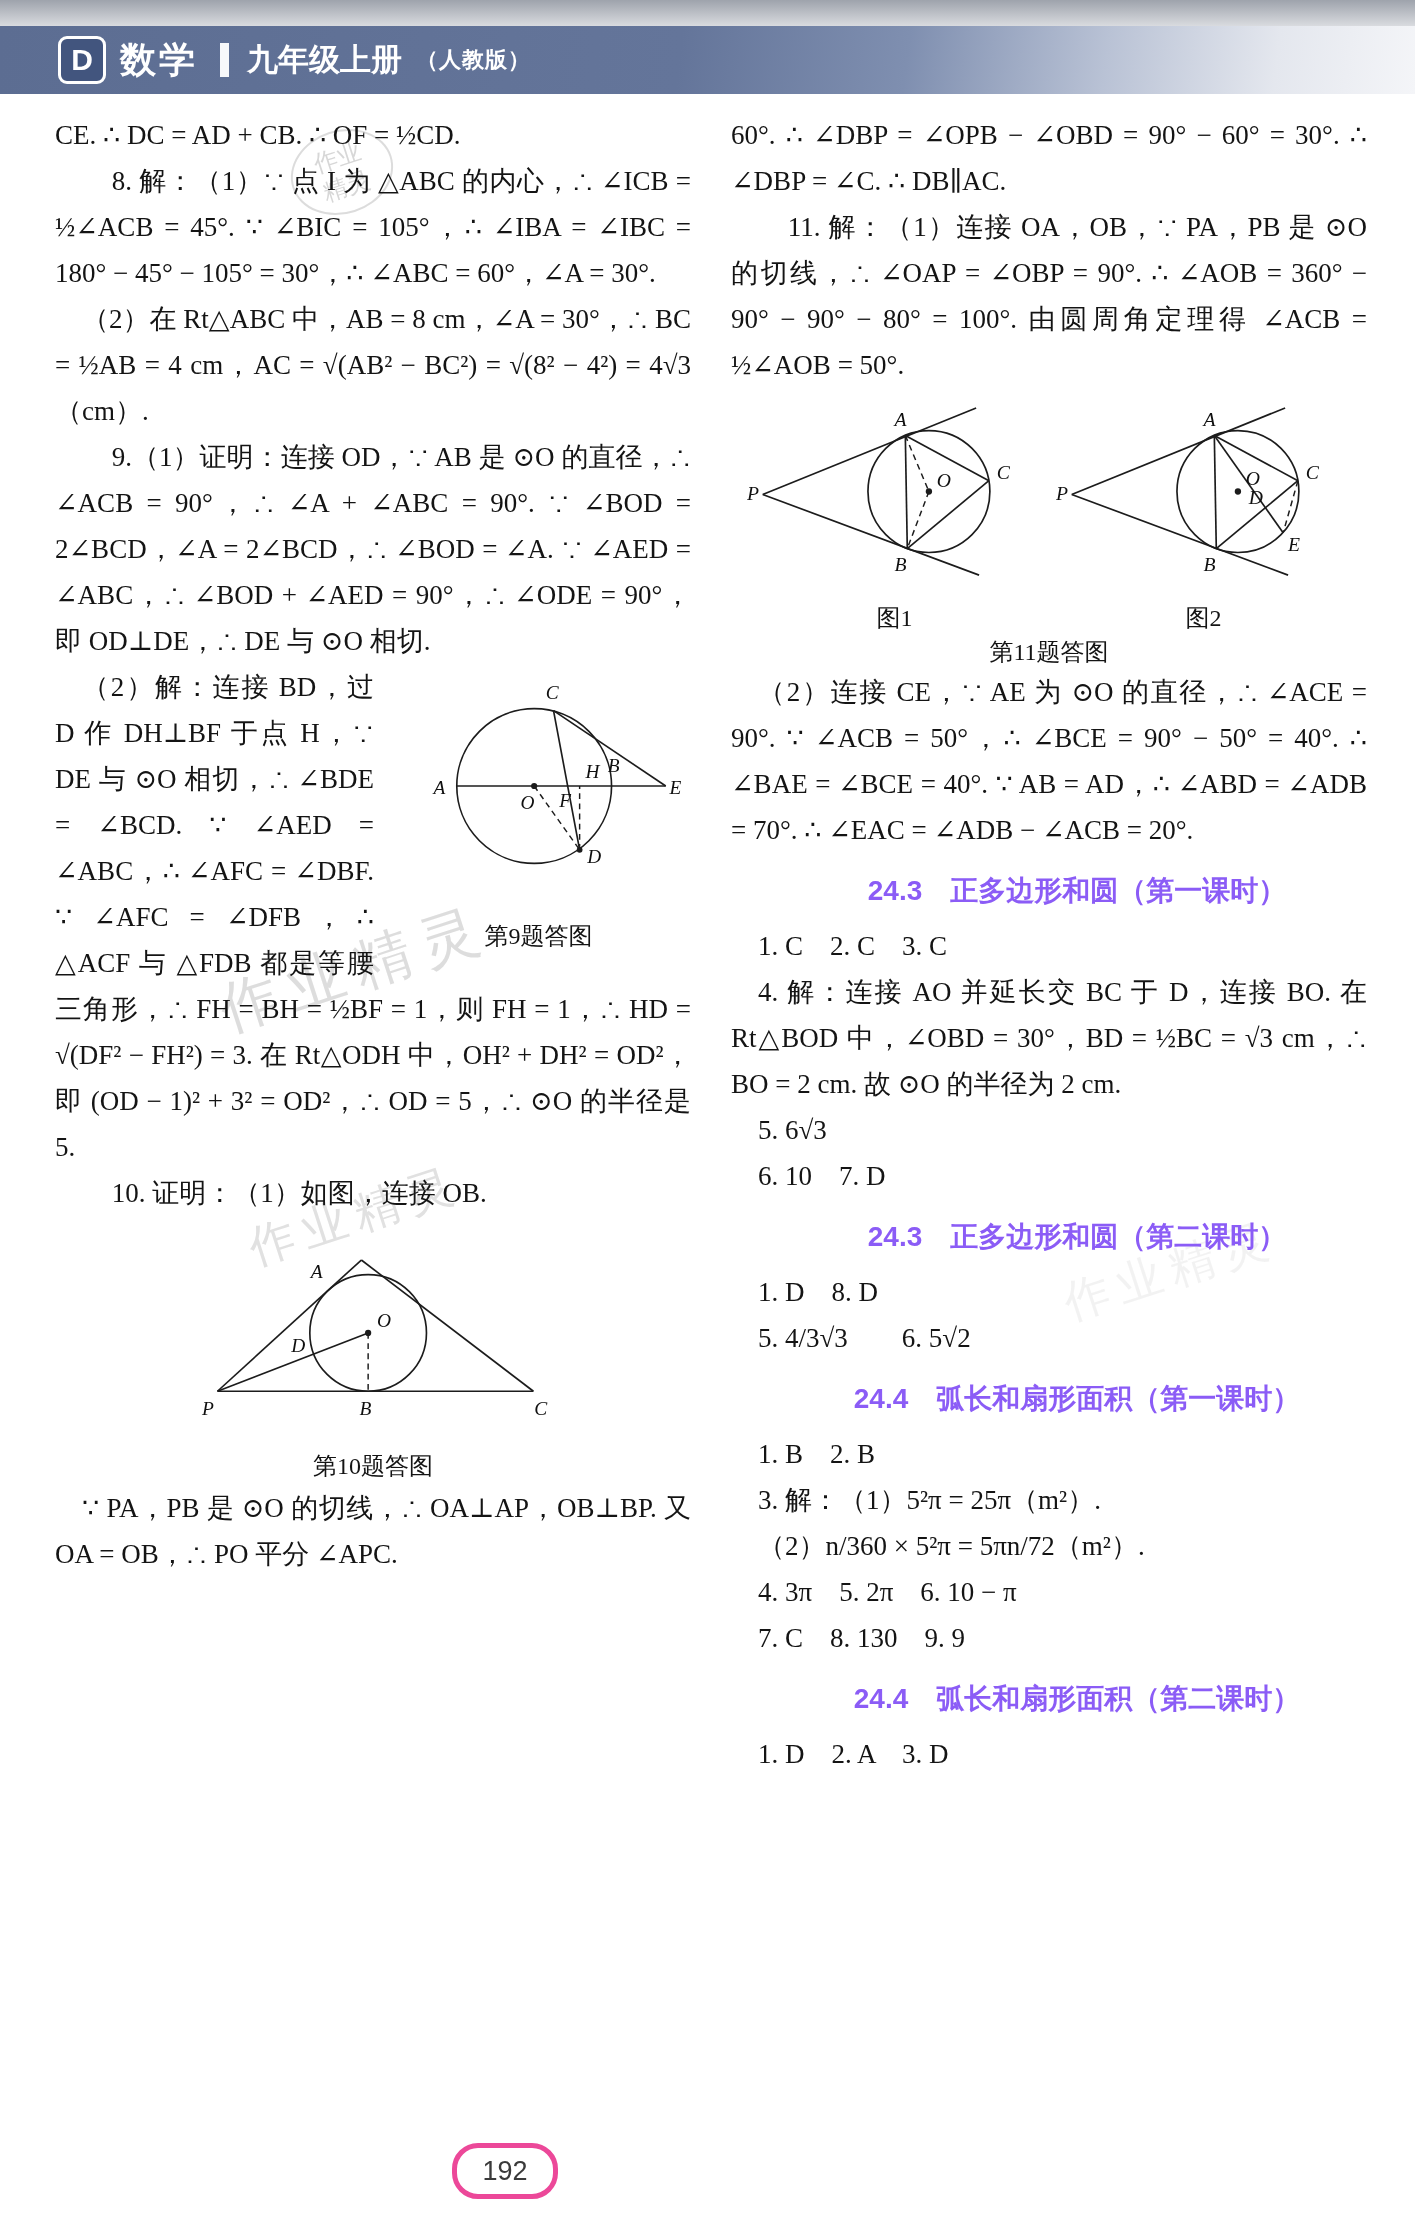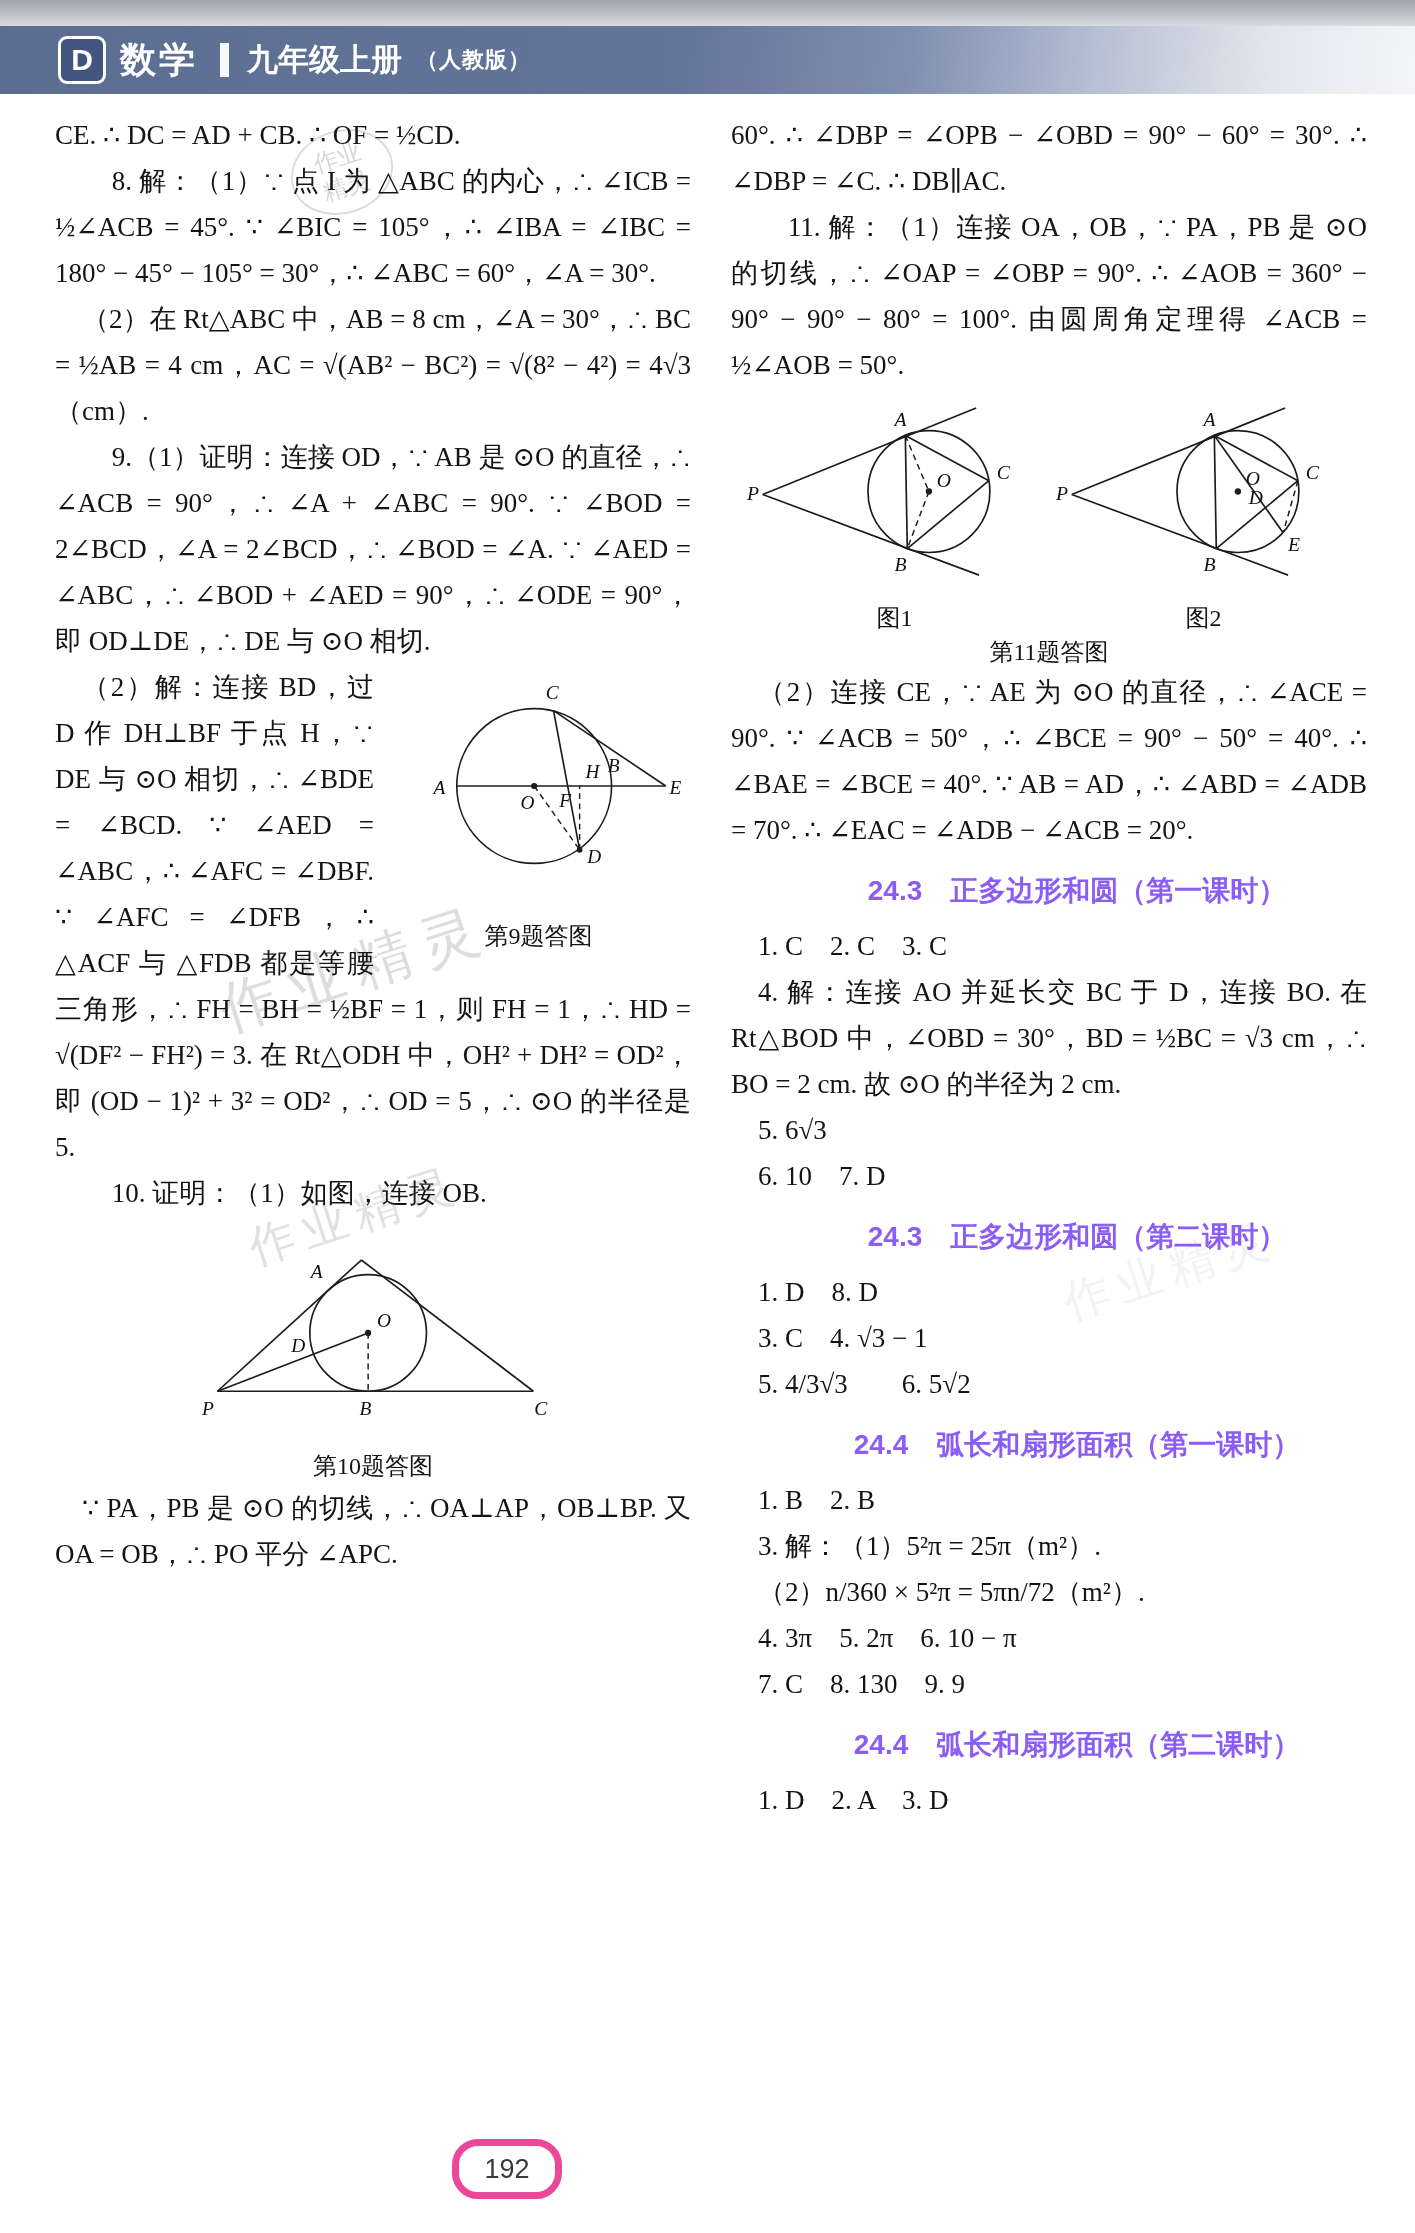--- a/index.html
+++ b/index.html
@@ -47,21 +47,21 @@
     font-size:28px; line-height:40px; margin:18px 0 12px; text-indent:2em; text-align:center; }
   
   .wm { position:absolute; color:#bdbdbd; transform:rotate(-18deg); pointer-events:none;
     font-family:"Liberation Sans",sans-serif; }
   .wm-big { font-size:58px; letter-spacing:12px; opacity:.5; }
   .wm-mid { font-size:46px; letter-spacing:9px; opacity:.45; }
   .wm-stamp { border:2px solid #c6c6c6; border-radius:50%; padding:10px 14px;
     font-size:24px; line-height:30px; text-align:center; opacity:.6; width:72px; }
   
   .page-pill { position:absolute; left:452px; bottom:34px; width:96px; height:46px;
-    border:7px solid #ec4899; border-radius:26px; background:#fff;
+    border:5px solid #ec4899; border-radius:26px; background:#fff;
     display:flex; align-items:center; justify-content:center;
     font-size:27px; color:#3a3a3a; font-family:"Liberation Sans",sans-serif; }
 </style>
 </head>
 <body>
 
 <div class="page">
 
   <div class="scan-top"></div>
 
@@ -192,21 +192,20 @@
       <p class="para ind1">（2）连接 CE，∵ AE 为 ⊙O 的直径，∴ ∠ACE = 90°. ∵ ∠ACB = 50°，∴ ∠BCE = 90° − 50° = 40°. ∴ ∠BAE = ∠BCE = 40°. ∵ AB = AD，∴ ∠ABD = ∠ADB = 70°. ∴ ∠EAC = ∠ADB − ∠ACB = 20°.</p>
 
       <h3 class="sec-title">24.3　正多边形和圆（第一课时）</h3>
       <p class="para ind1">1. C　2. C　3. C</p>
       <p class="para ind1">4. 解：连接 AO 并延长交 BC 于 D，连接 BO. 在 Rt△BOD 中，∠OBD = 30°，BD = ½BC = √3 cm，∴ BO = 2 cm. 故 ⊙O 的半径为 2 cm.</p>
       <p class="para ind1">5. 6√3</p>
       <p class="para ind1">6. 10　7. D</p>
 
       <h3 class="sec-title">24.3　正多边形和圆（第二课时）</h3>
       <p class="para ind1">1. D　8. D</p>
-      <p class="para ind1">3. C　4. √3 − 1</p>
       <p class="para ind1">5. 4/3√3　　6. 5√2</p>
 
       <h3 class="sec-title">24.4　弧长和扇形面积（第一课时）</h3>
       <p class="para ind1">1. B　2. B</p>
       <p class="para ind1">3. 解：（1）5²π = 25π（m²）.</p>
       <p class="para ind1">（2）n/360 × 5²π = 5πn/72（m²）.</p>
       <p class="para ind1">4. 3π　5. 2π　6. 10 − π</p>
       <p class="para ind1">7. C　8. 130　9. 9</p>
 
       <h3 class="sec-title">24.4　弧长和扇形面积（第二课时）</h3>

